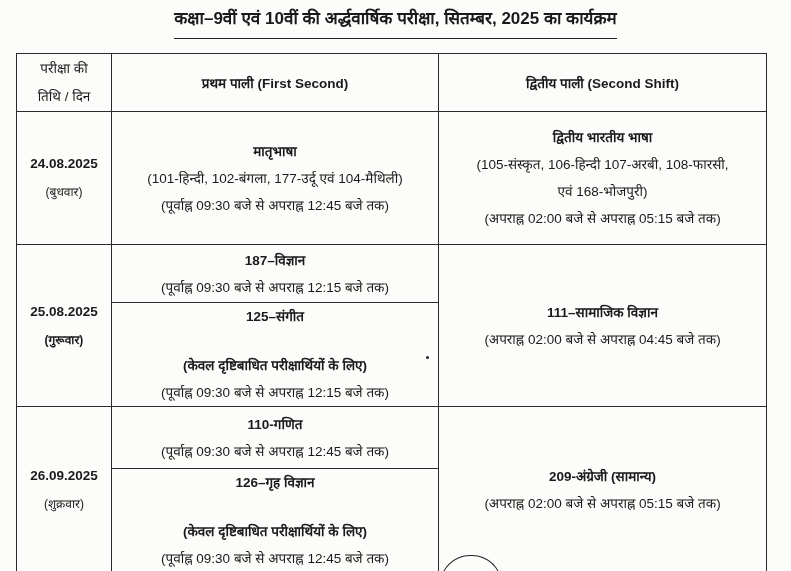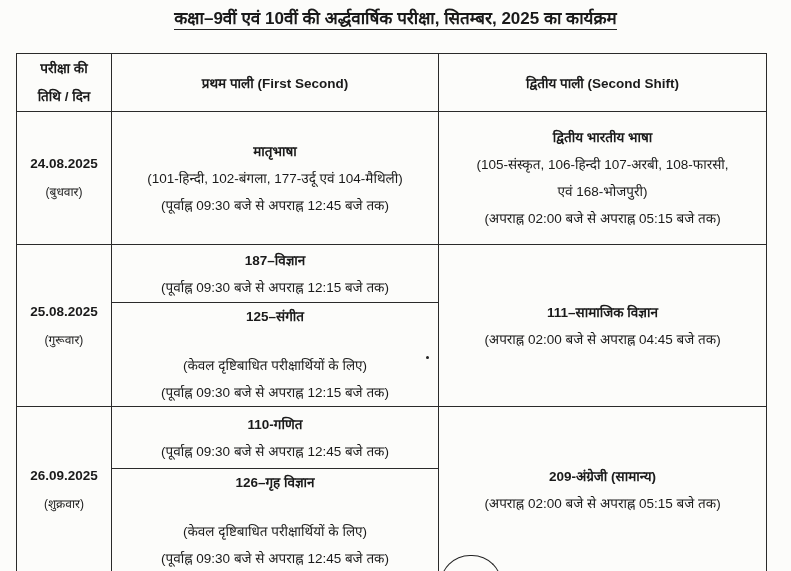--- a/index.html
+++ b/index.html
@@ -8,41 +8,41 @@
     background: #fcfcfa;
     font-family: "Liberation Sans", "DejaVu Sans", sans-serif;
     color: #1a1a1a;
     position: relative;
   }
   .title {
     position: absolute; left: 0; top: 6px; width: 791px;
     text-align: center; font-weight: bold; font-size: 17px;
   }
   .title span {
-    border-bottom: 1.5px solid #222; padding-bottom: 1px;
+    border-bottom: 1.5px solid #222; padding-bottom: 10px;
   }
   table.sched {
     position: absolute; left: 16px; top: 53px;
     width: 750px; border-collapse: collapse;
     table-layout: fixed;
   }
   table.sched td, table.sched th {
     border: 1.5px solid #2a2a2a;
     text-align: center; vertical-align: middle;
     padding: 0 4px;
     font-size: 13.5px;
   }
   th { font-weight: bold; }
-  .hdr-date { font-weight: bold; font-size: 14px; line-height: 28px; margin-top: 48px; }
+  .hdr-date { font-weight: normal; font-size: 14px; line-height: 28px; margin-top: 48px; }
   .hdr { height: 58px; }
   .date { font-weight: bold; font-size: 13.5px; line-height: 28px; }
   .day { font-weight: normal; font-size: 12px; }
   .line { line-height: 27px; white-space: nowrap; }
   .subj { font-weight: bold; }
-  .note { font-weight: normal; margin-top: 22px; }
+  .note { font-weight: bold; margin-top: 22px; }
   .r1 { height: 133px; }
   .r2a { height: 58px; }
   .r2b { height: 93px; }
   .r3a { height: 62px; }
   .r3b { height: 92px; }
   .dot { position: absolute; left: 426px; top: 356px; width: 3px; height: 3px; background: #222; border-radius: 50%; }
   .sig { position: absolute; left: 440px; top: 555px; width: 60px; height: 30px; border: 1.5px solid #222; border-bottom: none; border-radius: 30px 30px 0 0; }
 </style>
 </head>
 <body>
@@ -81,21 +81,21 @@
       <div class="line subj">द्वितीय भारतीय भाषा</div>
       <div class="line">(105-संस्कृत, 106-हिन्दी 107-अरबी, 108-फारसी,</div>
       <div class="line">एवं 168-भोजपुरी)</div>
       <div class="line">(अपराह्न 02:00 बजे से अपराह्न 05:15 बजे तक)</div>
     </td>
   </tr>
 
   <tr class="r2a">
     <td rowspan="2">
       <div class="date">25.08.2025</div>
-      <div class="day date" style="font-weight:normal">(गुरूवार)</div>
+      <div class="day date" style="font-weight:bold">(गुरूवार)</div>
     </td>
     <td>
       <div class="line subj">187–विज्ञान</div>
       <div class="line">(पूर्वाह्न 09:30 बजे से अपराह्न 12:15 बजे तक)</div>
     </td>
     <td rowspan="2">
       <div class="line subj">111–सामाजिक विज्ञान</div>
       <div class="line">(अपराह्न 02:00 बजे से अपराह्न 04:45 बजे तक)</div>
     </td>
   </tr>

